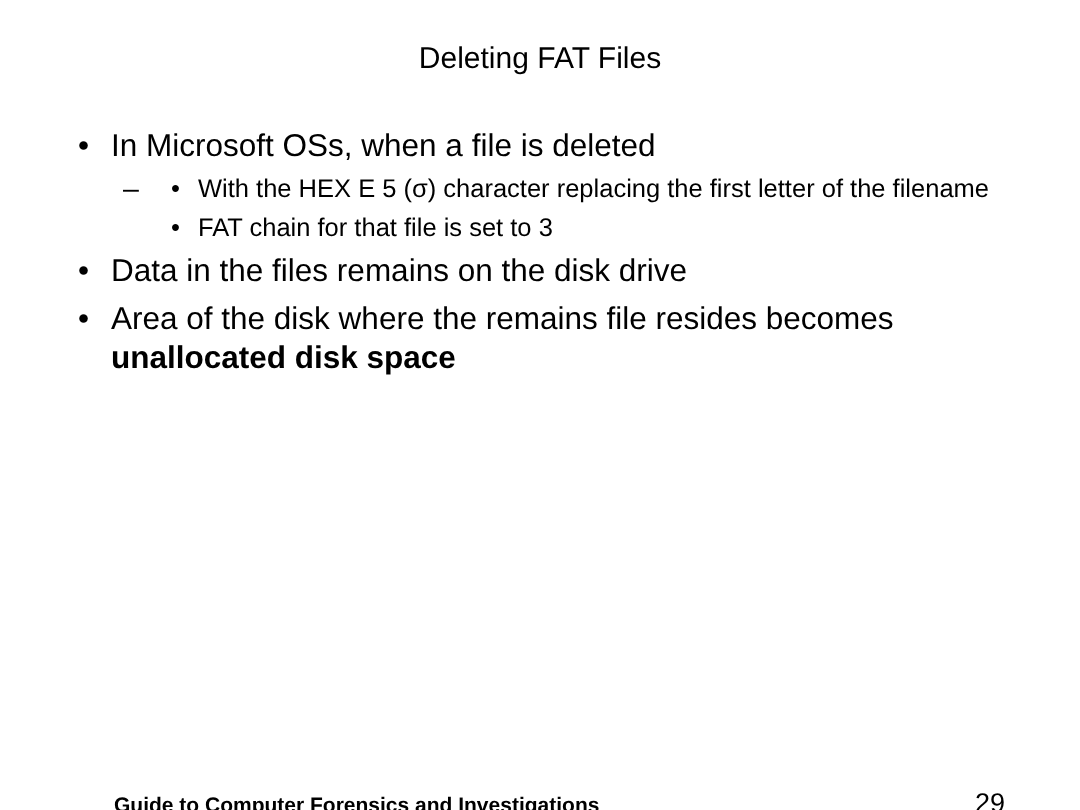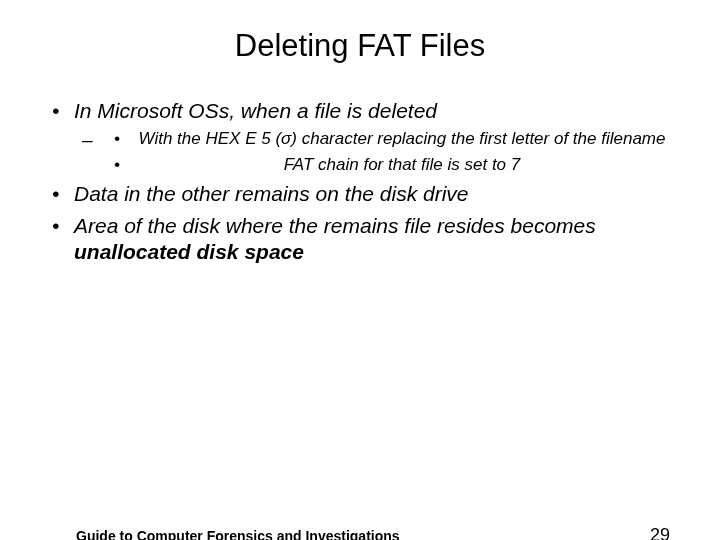--- a/index.html
+++ b/index.html
@@ -12,35 +12,34 @@
     color: #000;
   }
   .slide {
     width: 720px;
     height: 540px;
     position: relative;
     box-sizing: border-box;
   }
   .title {
     text-align: center;
-    font-size: 31px;
+    font-size: 20px;
     margin-top: 28px;
     margin-bottom: 34px;
     font-weight: normal;
   }
   .content {
     padding: 0 48px 0 48px;
     font-size: 21px;
     line-height: 1.25;
   }
   ul.lvl1 {
     list-style: none;
     padding-left: 0;
     margin: 0;
-    font-style: italic;
   }
   ul.lvl1 > li {
     position: relative;
     padding-left: 26px;
     margin-bottom: 6px;
   }
   ul.lvl1 > li::before {
     content: "•";
     position: absolute;
     left: 4px;
@@ -61,21 +60,20 @@
     content: "–";
     position: absolute;
     left: 8px;
     top: 0;
   }
   ul.lvl3 {
     list-style: none;
     padding-left: 0;
     margin: 4px 0 6px 0;
     font-size: 17px;
-    text-align: center;
   }
   ul.lvl3 > li {
     position: relative;
     padding-left: 28px;
     margin-bottom: 4px;
   }
   ul.lvl3 > li::before {
     content: "•";
     position: absolute;
     left: 10px;
@@ -111,28 +109,28 @@
     <ul class="lvl1">
       <li>
         <span>In Microsoft OSs, when a file is deleted</span>
         <ul class="lvl2">
           <li>
             <ul class="lvl3">
               <li>
                 <span>With the HEX E 5 (σ) character replacing the first letter of the filename</span>
               </li>
               <li>
-                <span>FAT chain for that file is set to 7</span>
+                <span>FAT chain for that file is set to 3</span>
               </li>
             </ul>
           </li>
         </ul>
       </li>
       <li>
-        <span>Data in the other remains on the disk drive</span>
+        <span>Data in the files remains on the disk drive</span>
       </li>
       <li>
         <span>Area of the disk where the remains file resides becomes </span><span class="bold">unallocated disk space</span>
       </li>
     </ul>
   </div>
 
   <div class="footer">
     <span class="src">Guide to Computer Forensics and Investigations</span>
     <span class="pageno">29</span>

